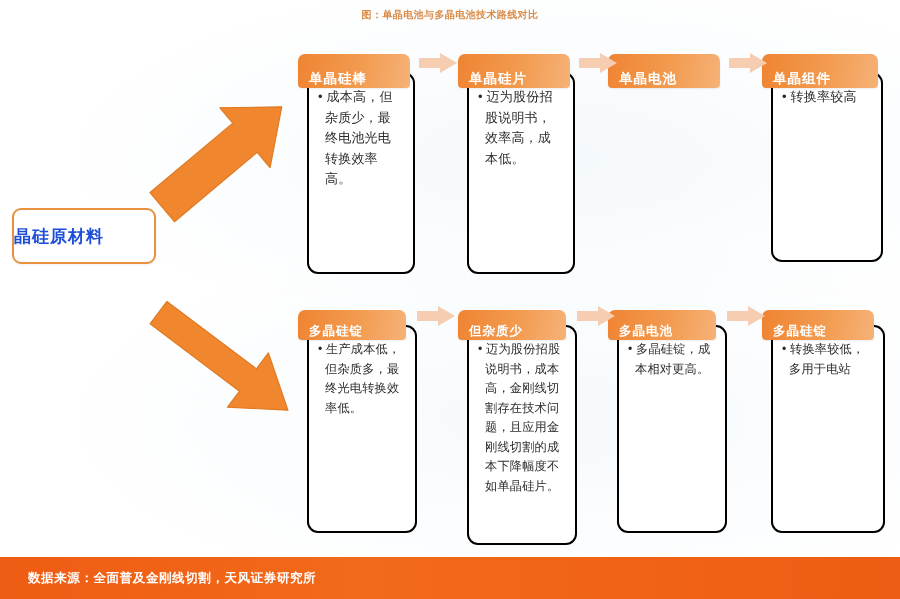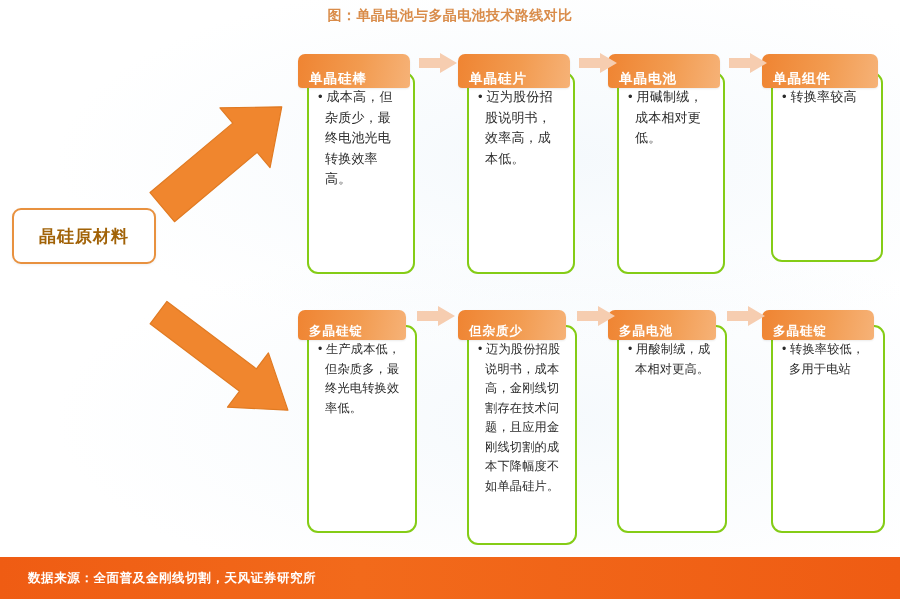--- a/index.html
+++ b/index.html
@@ -35,43 +35,43 @@
       radial-gradient(ellipse 700px 260px at 560px 420px, rgba(236,244,250,0.5) 0%, rgba(255,255,255,0) 72%);
     pointer-events: none;
   }
 
   
   .chart-title {
     position: absolute;
     left: 0; top: 6px;
     width: 900px;
     text-align: center;
-    font-size: 14px;
+    font-size: 10px;
     font-weight: bold;
     color: #d98c4a;
     letter-spacing: 0.4px;
     line-height: 18px;
   }
 
   
   .raw-box {
     position: absolute;
     left: 12px;
     top: 208px;
     width: 144px;
     height: 56px;
     background: #ffffff;
     border: 2.5px solid #e8913f;
     border-radius: 9px;
     display: flex;
     align-items: center;
-    justify-content: center;
+    justify-content: flex-start;
     font-size: 17px;
     font-weight: bold;
-    color: #a16207;
+    color: #1d4ed8;
     letter-spacing: 1px;
     box-shadow: 0 1px 3px rgba(0,0,0,0.06);
   }
 
   
   .big-arrow { position: absolute; }
 
   
   .stage {
     position: absolute;
@@ -88,21 +88,21 @@
     letter-spacing: 1px;
     display: flex;
     align-items: flex-end;
     padding-left: 11px;
     box-shadow: 0 1px 2px rgba(0,0,0,0.08);
     z-index: 3;
   }
   .stage-body {
     position: absolute;
     background: #ffffff;
-    border: 2px solid #84cc16;
+    border: 2px solid #000000;
     border-radius: 11px;
     z-index: 2;
     padding: 13px 9px 10px 9px;
   }
   .stage-body .bullet-text {
     font-size: 13px;
     line-height: 20.5px;
     color: #2b2b2b;
     letter-spacing: 0.2px;
     text-indent: -7px;
@@ -191,23 +191,20 @@
   </div>
 
   <svg class="conn-arrow" style="left:578px; top:52px; width:40px; height:22px;" viewBox="0 0 40 22">
     <path d="M 1,6 L 22,6 L 22,1 L 39,11 L 22,21 L 22,16 L 1,16 Z" fill="#f6cdb0"></path>
   </svg>
 
   <div class="stage row-top" style="left:608px; top:44px; width:122px; height:230px;">
     <div class="stage-header" style="width:112px;">
       <span>单晶电池</span>
     </div>
-    <div class="stage-body" style="left:9px; top:28px; width:108px; height:202px;">
-      <div class="bullet-text">用碱制绒，成本相对更低。</div>
-    </div>
   </div>
 
   <svg class="conn-arrow" style="left:728px; top:52px; width:40px; height:22px;" viewBox="0 0 40 22">
     <path d="M 1,6 L 22,6 L 22,1 L 39,11 L 22,21 L 22,16 L 1,16 Z" fill="#f6cdb0"></path>
   </svg>
 
   <div class="stage row-top" style="left:762px; top:44px; width:126px; height:230px;">
     <div class="stage-header" style="width:116px;">
       <span>单晶组件</span>
     </div>
@@ -240,21 +237,21 @@
 
   <svg class="conn-arrow" style="left:576px; top:305px; width:40px; height:22px;" viewBox="0 0 40 22">
     <path d="M 1,6 L 22,6 L 22,1 L 39,11 L 22,21 L 22,16 L 1,16 Z" fill="#f6cdb0"></path>
   </svg>
 
   <div class="stage row-bot" style="left:608px; top:300px; width:122px; height:245px;">
     <div class="stage-header" style="width:108px;">
       <span>多晶电池</span>
     </div>
     <div class="stage-body" style="left:9px; top:25px; width:110px; height:208px;">
-      <div class="bullet-text">用酸制绒，成本相对更高。</div>
+      <div class="bullet-text">多晶硅锭，成本相对更高。</div>
     </div>
   </div>
 
   <svg class="conn-arrow" style="left:726px; top:305px; width:40px; height:22px;" viewBox="0 0 40 22">
     <path d="M 1,6 L 22,6 L 22,1 L 39,11 L 22,21 L 22,16 L 1,16 Z" fill="#f6cdb0"></path>
   </svg>
 
   <div class="stage row-bot" style="left:762px; top:300px; width:126px; height:245px;">
     <div class="stage-header" style="width:112px;">
       <span>多晶硅锭</span>

